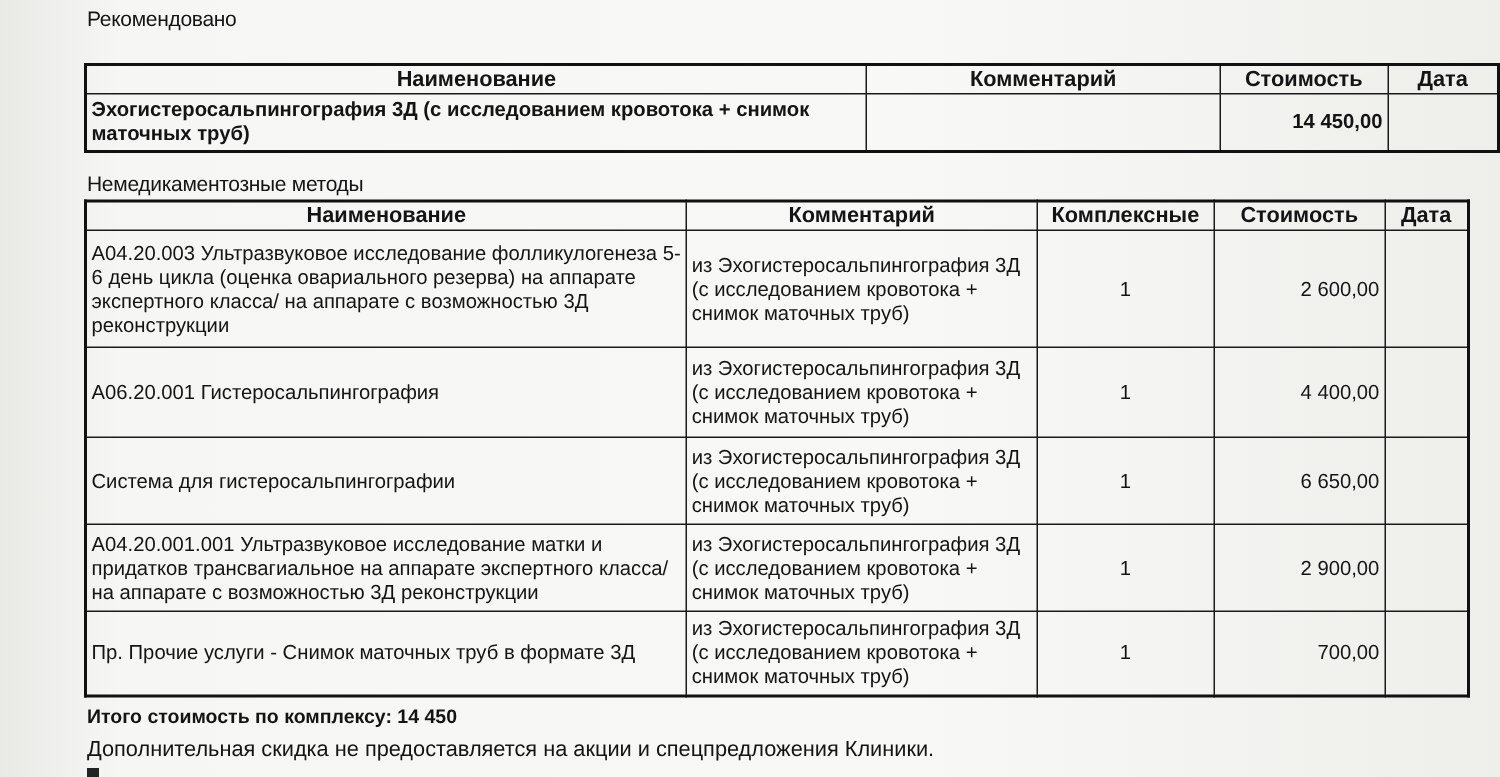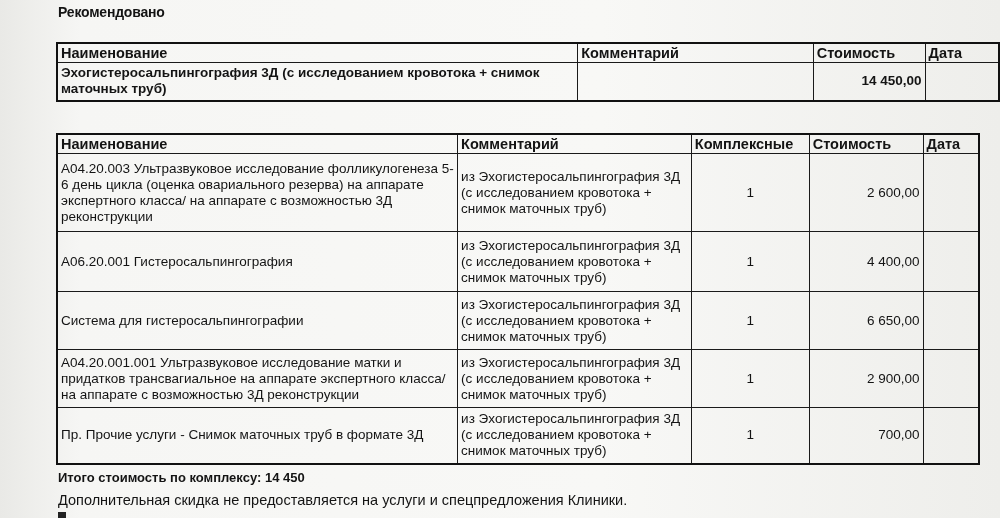--- a/index.html
+++ b/index.html
@@ -11,35 +11,35 @@
       font-family: "DejaVu Sans", "Liberation Sans", sans-serif;
       color: #141414;
       position: relative;
     }
     .paper {
       position: absolute; left: 0; top: 0; width: 1000px; height: 518px;
       background: linear-gradient(90deg, #e9e9e6 0%, #f6f6f4 8%, #f8f8f6 60%, #eeeeeb 100%);
     }
     .heading {
       position: absolute; left: 58px;
-      font-weight: bold; font-size: 14px; letter-spacing: -0.2px;
+      font-weight: normal; font-size: 14px; letter-spacing: -0.2px;
       font-family: "Liberation Sans", sans-serif;
     }
     table {
       position: absolute; border-collapse: collapse;
       font-family: "Liberation Sans", sans-serif;
       font-size: 13.5px; line-height: 16px;
     }
     table td, table th {
       border: 1.5px solid #1a1a1a;
       padding: 1px 3px;
       vertical-align: middle;
       text-align: left;
     }
-    table th { font-weight: bold; font-size: 14.5px; }
+    table th { font-weight: bold; font-size: 14.5px; text-align: center; }
     .outer { border: 2px solid #111; }
     .num { text-align: right; padding-left: 33px; }
     .center { text-align: center; }
     .total {
       position: absolute; left: 58px; top: 470px;
       font-weight: bold; font-size: 13px;
       font-family: "Liberation Sans", sans-serif;
     }
     .note {
       position: absolute; left: 58px; top: 492px;
@@ -74,20 +74,21 @@
     </tr>
     <tr style="height:38px;font-weight:bold;">
       <td>Эхогистеросальпингография 3Д (с исследованием кровотока + снимок маточных труб)</td>
       <td></td>
       <td class="num">14 450,00</td>
       <td></td>
     </tr>
   </tbody>
     </table>
 
+  <div class="heading" style="top:114px;">Немедикаментозные методы</div>
 
   <table class="outer" style="left:56px; top:133px; width:924px;">
     <colgroup>
       <col style="width:402px">
         <col style="width:234px">
         <col style="width:118px">
         <col style="width:114px">
         <col style="width:56px">
     </colgroup>
     <tbody>
@@ -130,15 +131,15 @@
       <td>Пр. Прочие услуги - Снимок маточных труб в формате 3Д</td>
       <td>из Эхогистеросальпингография 3Д (с исследованием кровотока + снимок маточных труб)</td>
       <td class="center">1</td>
       <td class="num">700,00</td>
       <td></td>
     </tr>
   </tbody>
     </table>
 
   <div class="total">Итого стоимость по комплексу: 14 450</div>
-  <div class="note">Дополнительная скидка не предоставляется на услуги и спецпредложения Клиники.</div>
+  <div class="note">Дополнительная скидка не предоставляется на акции и спецпредложения Клиники.</div>
   <div class="cut-line"></div>
 </div>
 
 </body></html>

